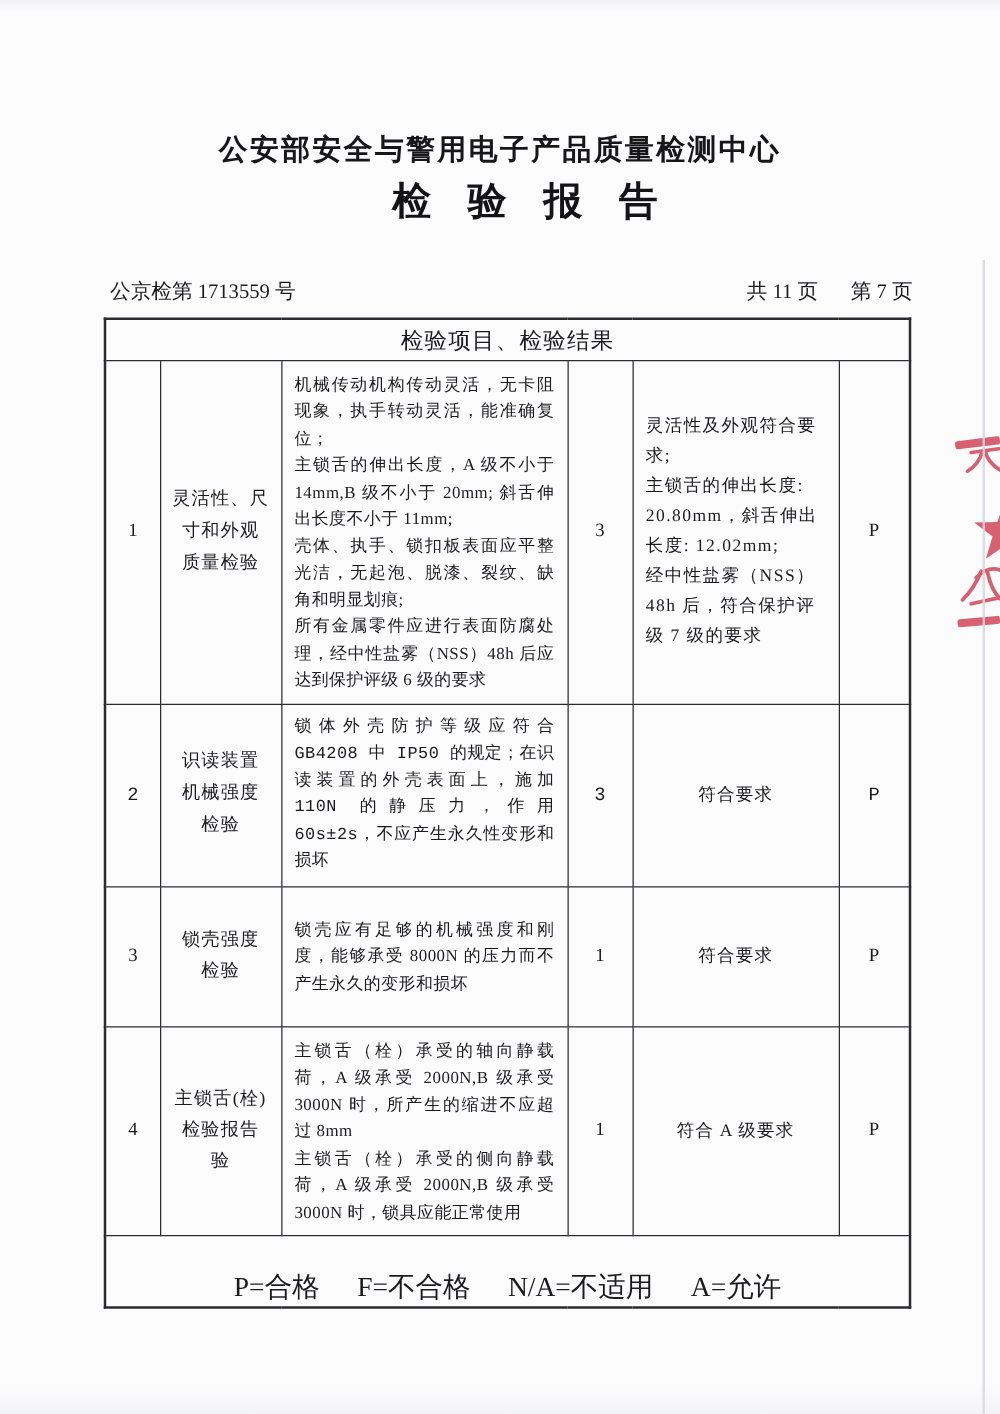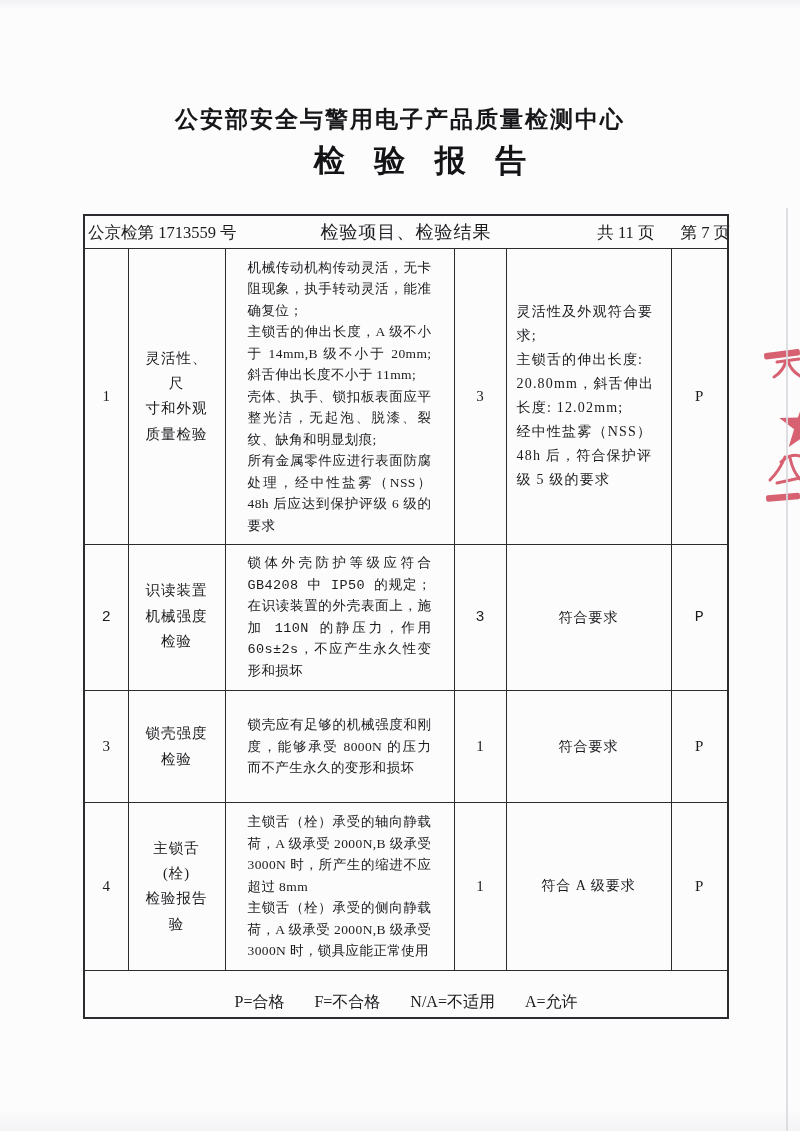--- a/index.html
+++ b/index.html
@@ -40,39 +40,39 @@
   }
   .page-info { display:flex; gap:26px;font-family:Liberation Serif, serif; }
   table.report {
     position:absolute; left:83px; top:214px; width:644px;
     border-collapse:collapse; table-layout:fixed;
     font-size:14px; color:#1b1b1e;
   }
   table.report, table.report td {
     border:1.6px solid #2c2c30;
   }
-  table.report { border-width:2.5px; }
+  table.report { border-width:2.5px;margin-top:40px; }
   td { vertical-align:middle; text-align:center; white-space:pre-line; }
   td.caption-cell { height:33px; font-size:18px; letter-spacing:1px; }
   tr.header-row td { height:48px; font-size:15.5px; line-height:1.25; letter-spacing:1px; }
-  td.item-cell { font-size:14.5px; line-height:1.75; letter-spacing:1px; padding:16px; }
+  td.item-cell { font-size:14.5px; line-height:1.75; letter-spacing:1px; padding:2px; }
   td.req-cell {
     text-align:justify; font-size:13.5px; line-height:21.5px;
-    padding:8px 22px; letter-spacing:0.4px;
+    padding:8px 10px; letter-spacing:0.4px;
   }
   td.result-cell { font-size:14px; letter-spacing:1px; }
   td.result-long {
     text-align:left; padding:6px 10px; line-height:24px; letter-spacing:1.2px;
   }
   td.num-cell, td.verdict-cell { font-size:15px; }
   tr.r1 td { height:265px; }
   tr.r2 td { height:145px;font-family:Liberation Mono, monospace; }
   tr.r3 td { height:112px; }
   tr.r4 td { height:157px; }
-  td.legend-cell { height:48px; font-size:16px; }
+  td.legend-cell { height:48px; font-size:22px; }
   .legend-wrap { display:inline-flex; gap:30px; }
   .stamp { position:absolute; left:760px; top:344px; }
   .stamp * { vector-effect:non-scaling-stroke; }
 </style>
 </head>
 <body>
 
 <div class="page">
 
   <div class="org-title">公安部安全与警用电子产品质量检测中心</div>
@@ -107,21 +107,21 @@
       <td class="item-cell">灵活性、尺
 寸和外观
 质量检验</td>
       <td class="req-cell">机械传动机构传动灵活，无卡阻现象，执手转动灵活，能准确复位；
 主锁舌的伸出长度，A 级不小于 14mm,B 级不小于 20mm; 斜舌伸出长度不小于 11mm;
 壳体、执手、锁扣板表面应平整光洁，无起泡、脱漆、裂纹、缺角和明显划痕;
 所有金属零件应进行表面防腐处理，经中性盐雾（NSS）48h 后应达到保护评级 6 级的要求</td>
       <td class="num-cell">3</td>
       <td class="result-cell result-long">灵活性及外观符合要求;
 主锁舌的伸出长度: 20.80mm，斜舌伸出长度: 12.02mm;
-经中性盐雾（NSS）48h 后，符合保护评级 5 级的要求</td>
+经中性盐雾（NSS）48h 后，符合保护评级 7 级的要求</td>
       <td class="verdict-cell">P</td>
     </tr>
     <tr class="r2">
       <td class="num-cell">2</td>
       <td class="item-cell">识读装置
 机械强度
 检验</td>
       <td class="req-cell">锁体外壳防护等级应符合 GB4208 中 IP50 的规定；在识读装置的外壳表面上，施加 110N 的静压力，作用 60s±2s，不应产生永久性变形和损坏</td>
       <td class="num-cell">3</td>
       <td class="result-cell">符合要求</td>

